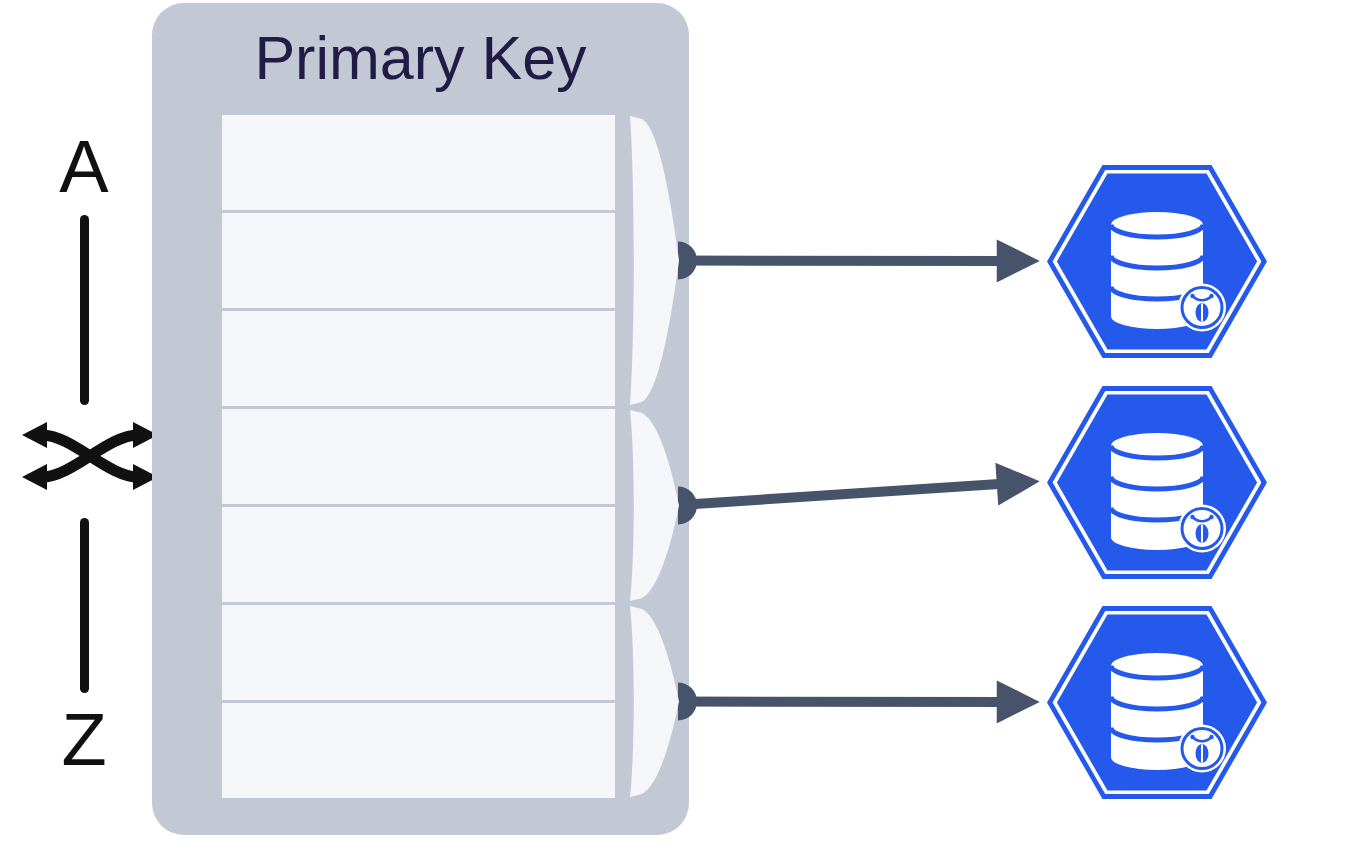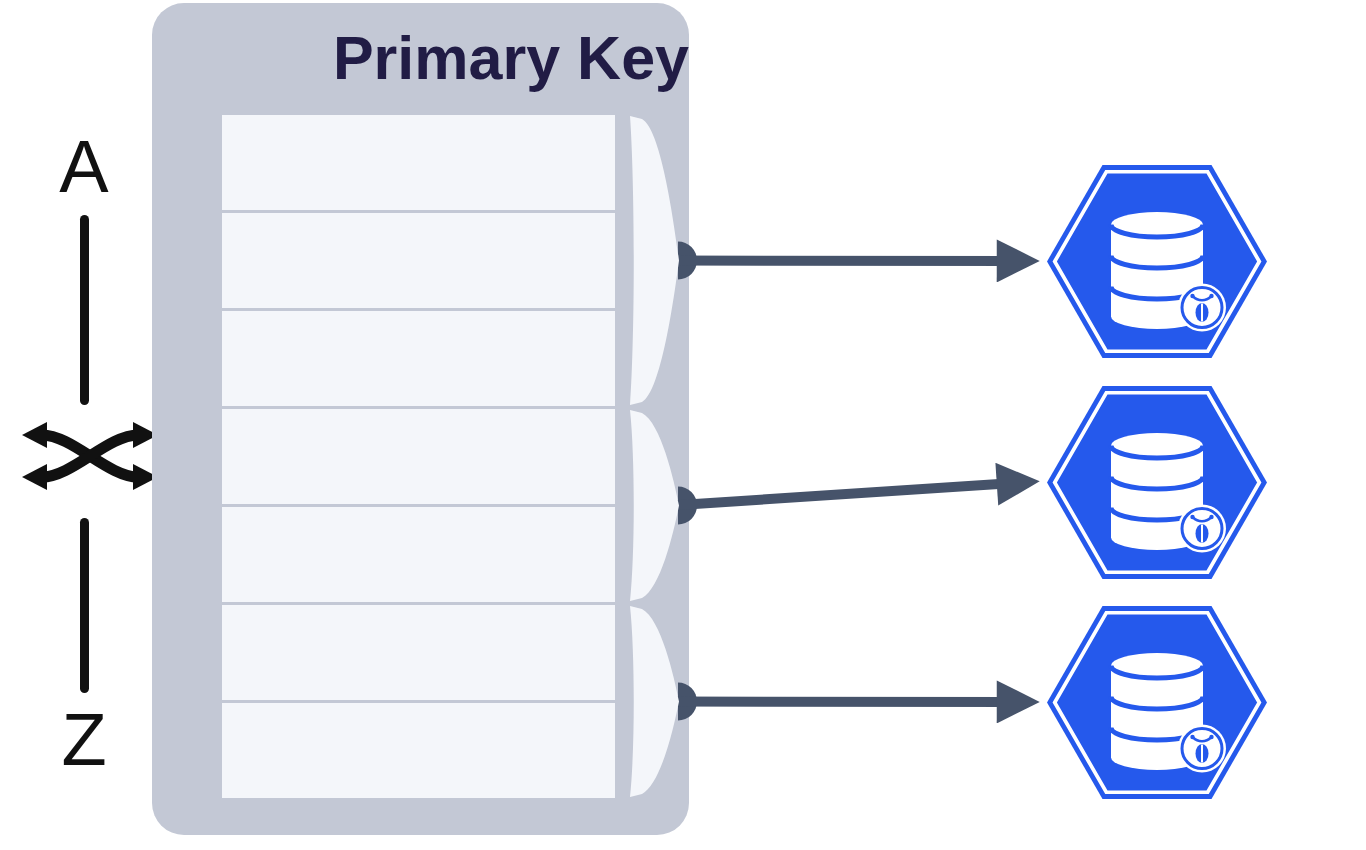--- a/index.html
+++ b/index.html
@@ -17,22 +17,22 @@
   }
   .shuffle-box{position:absolute;left:20px;top:415px;width:140px;height:82px;}
   .ink-stroke{stroke:var(--ink);stroke-width:11;fill:none;}
   .ink-fill{fill:var(--ink);}
   
   .pk-panel{
     position:absolute;left:152px;top:3px;width:537px;height:832px;
     background:var(--panel-bg);border-radius:32px;
   }
   .pk-title{
-    position:absolute;left:0;top:22px;width:100%;text-align:right;
-    font-size:61px;line-height:66px;color:var(--title-color);font-weight:700;
+    position:absolute;left:0;top:22px;width:100%;text-align:center;
+    font-size:61px;line-height:66px;color:var(--title-color);font-weight:400;
   }
   .pk-table{
     position:absolute;left:222px;top:115px;width:393px;height:683px;
     display:flex;flex-direction:column;gap:3px;
   }
   .pk-row{flex:1 1 auto;background:var(--row-bg);}
   .brace{position:absolute;left:627px;width:54px;}
   .brace path{fill:var(--row-bg);}
   
   .arrows{position:absolute;left:0;top:0;width:1366px;height:850px;pointer-events:none;}

